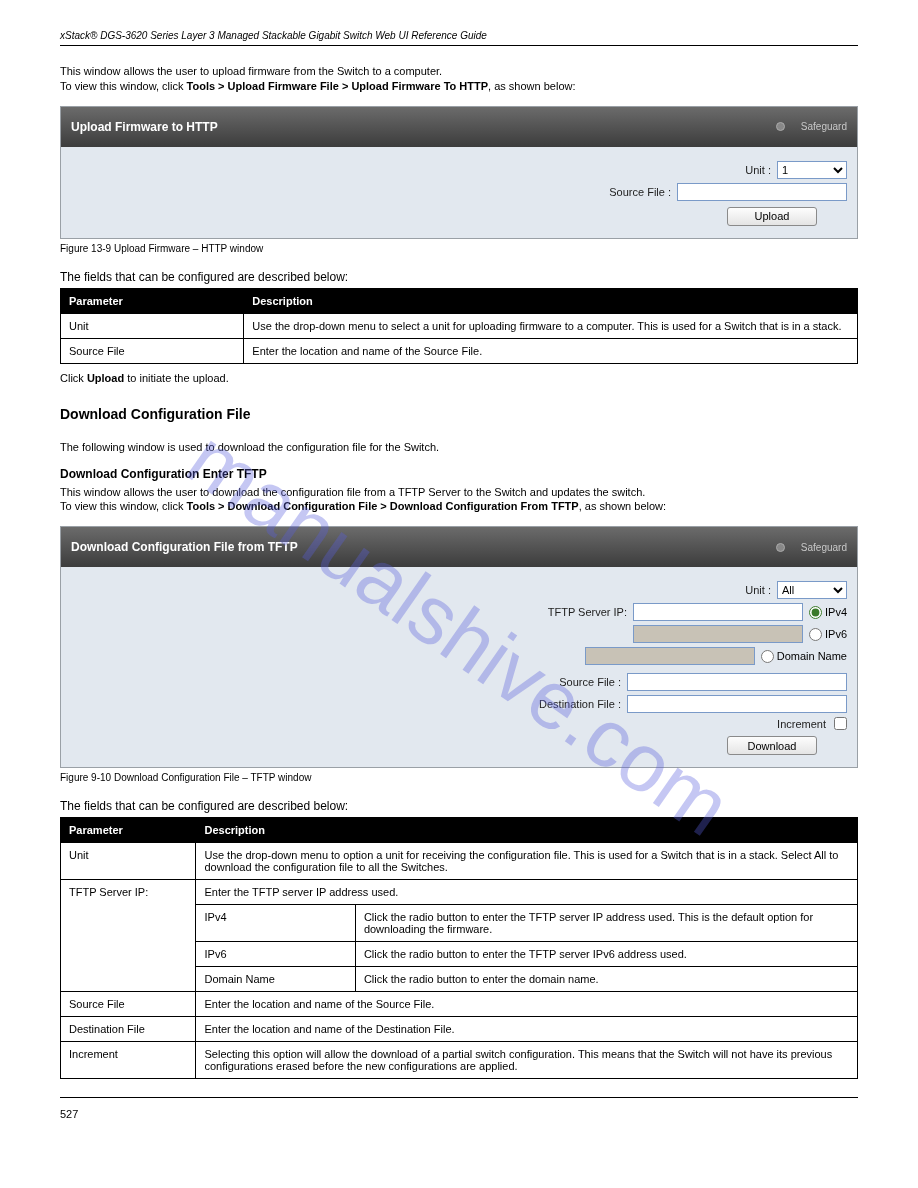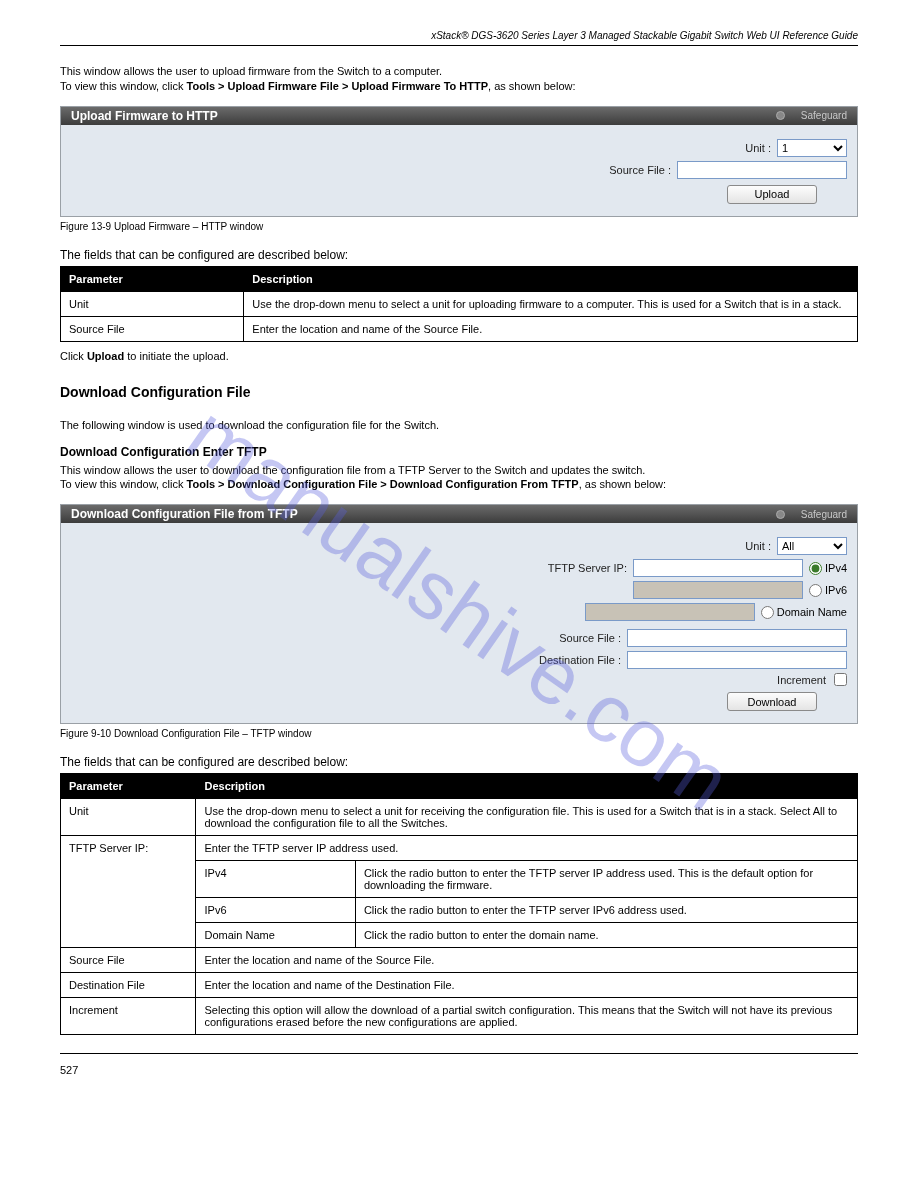--- a/index.html
+++ b/index.html
@@ -1,27 +1,27 @@
 <!DOCTYPE html>
 <html><head>
 <meta charset="utf-8">
 <style>
   * { margin:0; padding:0; box-sizing:border-box; font-family:Arial,Helvetica,sans-serif; }
   body { background:#fff; width:918px; margin:0 auto; font-size:11px; color:#000; }
   .page { padding:30px 60px; }
   .hr { border-top:1.5px solid #000; margin:4px 0 10px; }
-  .header { display:flex; justify-content:flex-end; font-style:italic; font-size:10px; margin-bottom:2px; }
+  .header { display:flex; justify-content:flex-start; font-style:italic; font-size:10px; margin-bottom:2px; }
   .intro { font-size:11px; line-height:1.35; margin:18px 0 12px; }
 
   
   .panel { border:1px solid #9aa0a6; margin:4px 0 2px; position:relative; }
   .panel-title {
     background:linear-gradient(#6b6b6b,#3c3c3c);
     color:#fff; font-size:12px; font-weight:bold;
-    padding:2px 10px; display:flex; justify-content:space-between; align-items:center;
+    padding:13px 10px; display:flex; justify-content:space-between; align-items:center;
   }
   .safeguard { display:flex; align-items:center; gap:16px; font-size:10px; color:#c8c8c8; font-weight:normal; }
   .safeguard .dot { width:9px; height:9px; border-radius:50%; background:#888; border:1px solid #aaa; }
   .panel-body { background:#e2e8ef; padding:10px 10px 8px; }
   .form-row { display:flex; align-items:center; margin:4px 0; font-size:11px;justify-content:flex-end; }
   .form-row label { width:220px; text-align:right; padding-right:6px; color:#222; }
   .form-row select {
     width:70px; height:18px; font-size:11px; border:1px solid #7a9ac8; background:#fff; color:#000;
   }
   .form-row input[type=text] {
@@ -198,21 +198,21 @@
   <table class="params">
     <thead>
       <tr>
         <th style="width:17%">Parameter</th>
         <th colspan="2">Description</th>
       </tr>
     </thead>
     <tbody>
       <tr>
         <td>Unit</td>
-        <td colspan="2">Use the drop-down menu to select a unit for receiving the configuration file. This is used for a Switch that is in a stack. Select All to download the configuration file to all the Switches.</td>
+        <td colspan="2">Use the drop-down menu to option a unit for receiving the configuration file. This is used for a Switch that is in a stack. Select All to download the configuration file to all the Switches.</td>
       </tr>
       <tr>
         <td rowspan="4">TFTP Server IP:</td>
         <td colspan="2">Enter the TFTP server IP address used.</td>
       </tr>
       <tr>
         <td style="width:20%">IPv4</td>
         <td>Click the radio button to enter the TFTP server IP address used. This is the default option for downloading the firmware.</td>
       </tr>
       <tr>

